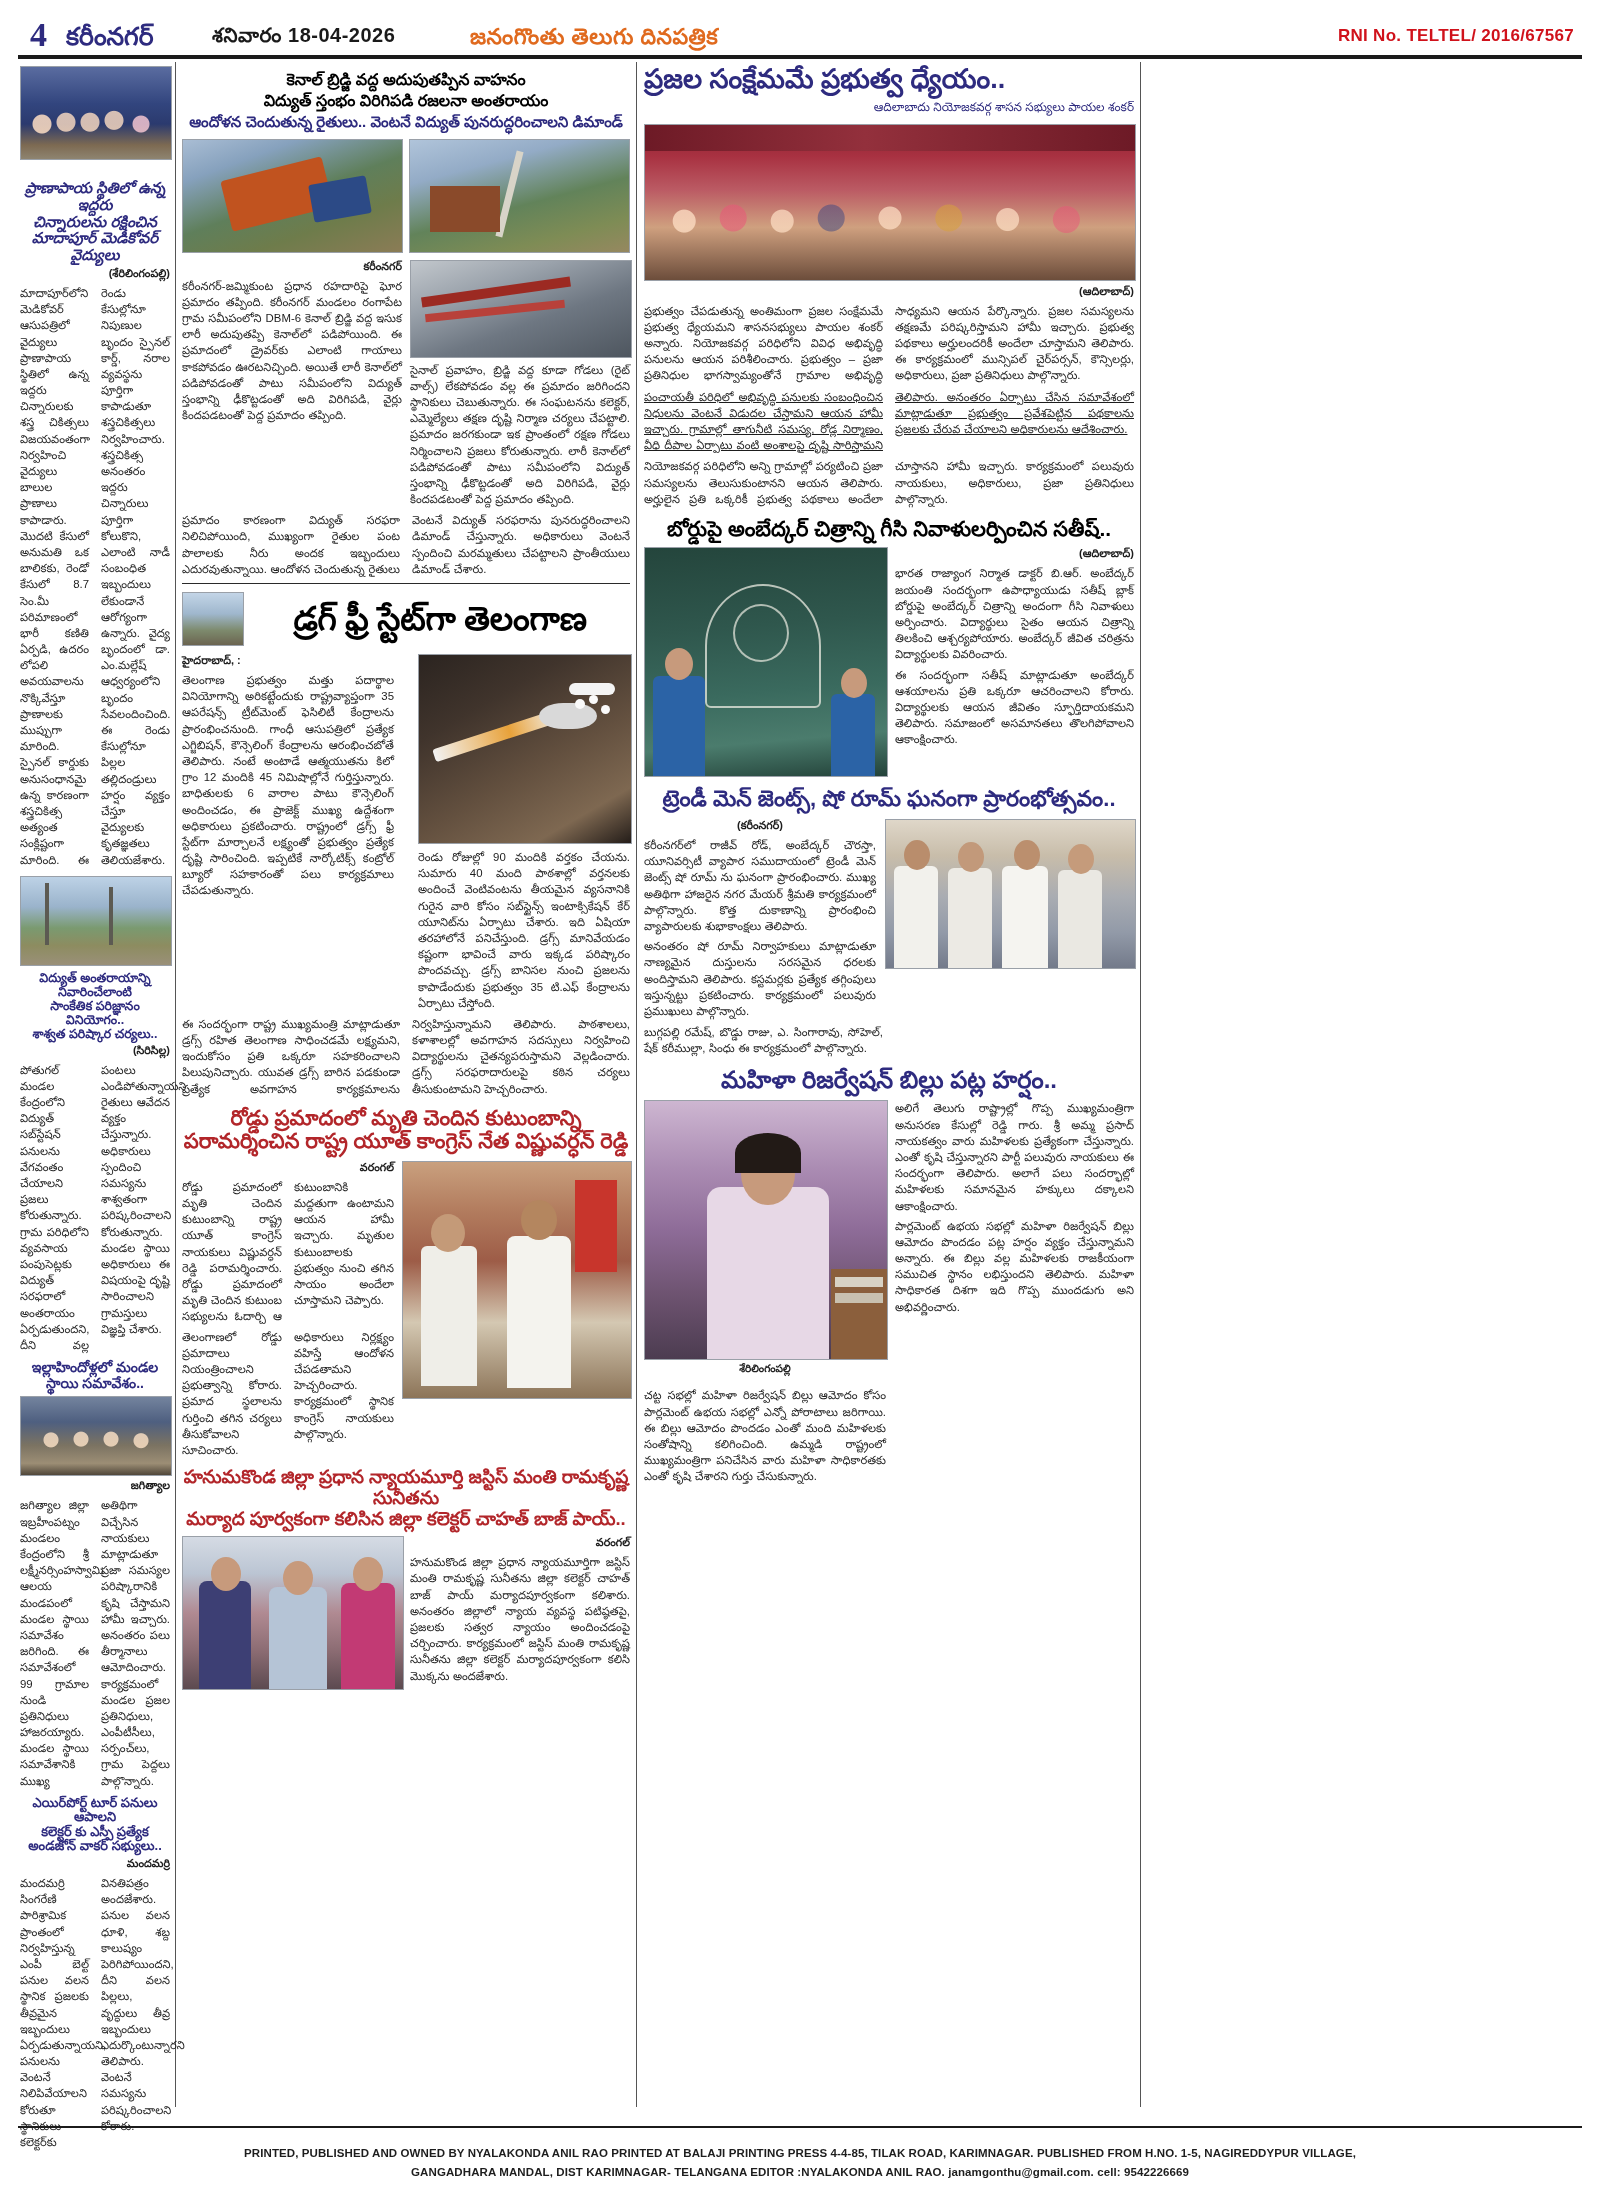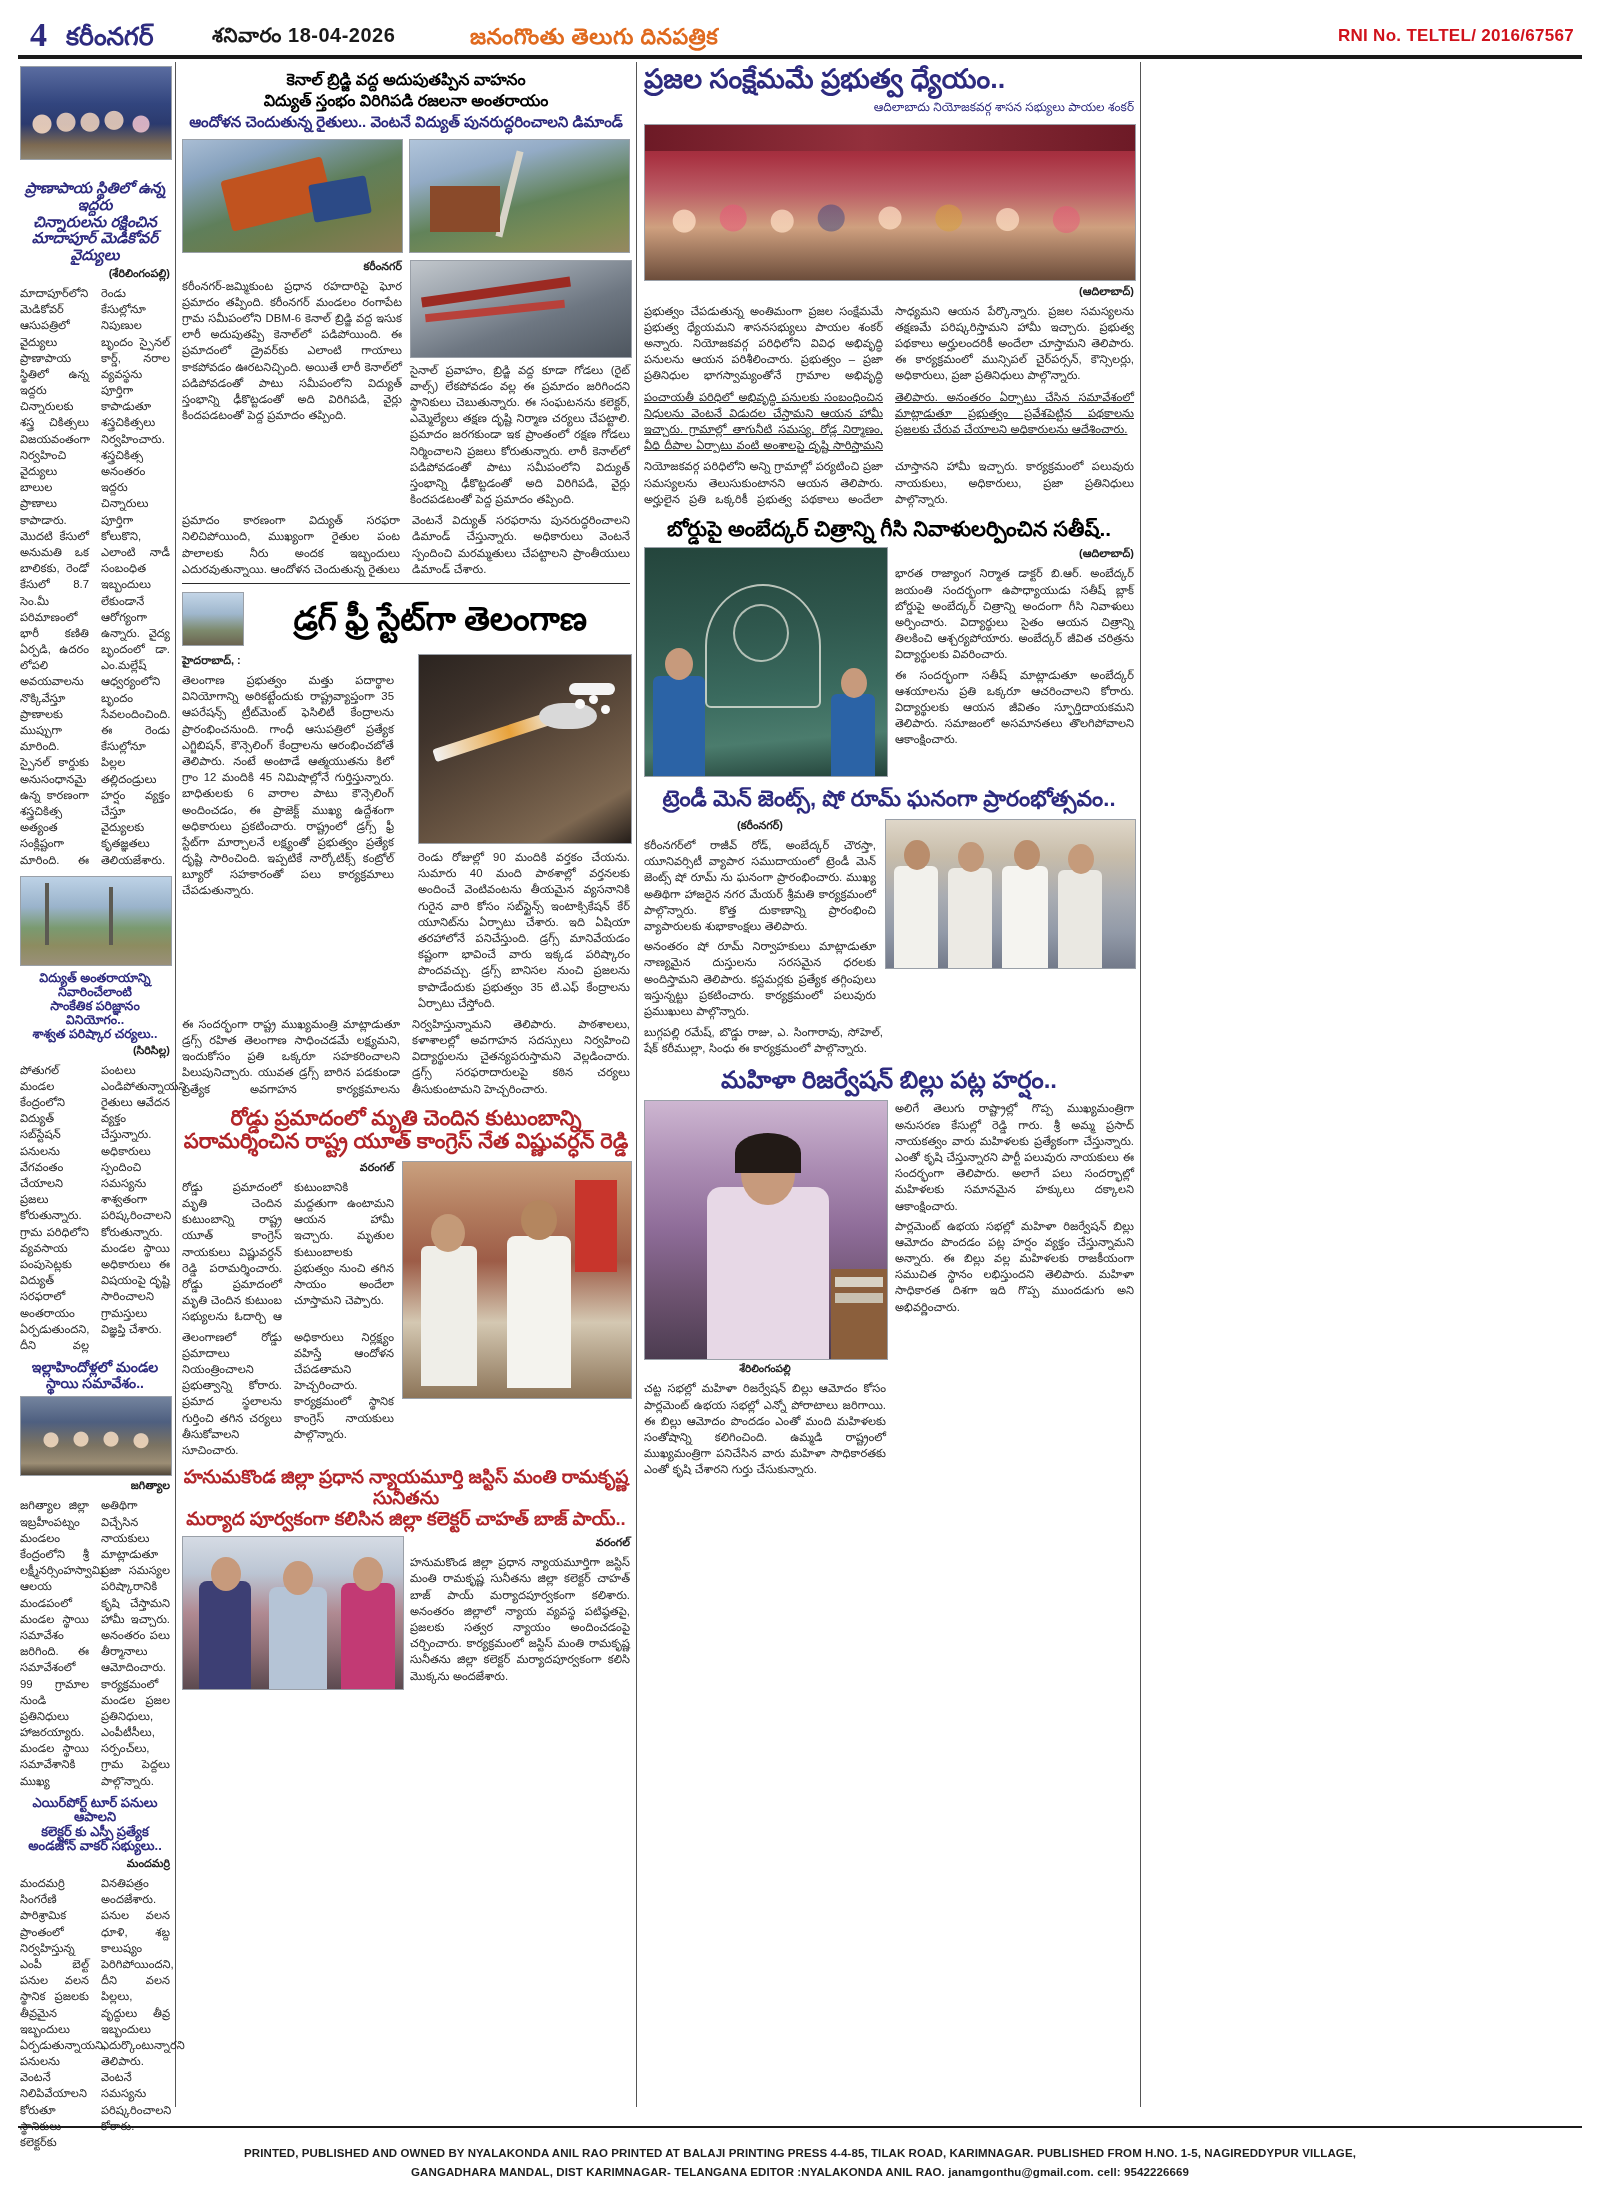--- a/index.html
+++ b/index.html
@@ -357,21 +357,21 @@
         <div class="photo ph-woman" style="width:100%;height:258px;">
           <div class="ph-inner" style="background:linear-gradient(180deg,#cdb6d1 0%,#ab8cb3 26%,#8e6c98 50%,#6f5472 74%,#4c3c50 100%);"></div>
           <div style="position:absolute;left:62px;top:86px;width:122px;height:172px;background:#e7d8e6;border-radius:14px 14px 0 0;"></div>
           <div style="position:absolute;left:96px;top:42px;width:54px;height:62px;background:#c79a7c;border-radius:50%;"></div>
           <div style="position:absolute;left:90px;top:32px;width:66px;height:40px;background:#221a16;border-radius:50% 50% 0 0;"></div>
           <div style="position:absolute;left:186px;top:168px;width:56px;height:90px;background:#8b5f3c;"></div>
           <div style="position:absolute;left:190px;top:176px;width:48px;height:10px;background:#d8d2c4;"></div>
           <div style="position:absolute;left:190px;top:192px;width:48px;height:10px;background:#c9c1b0;"></div>
         </div>
         <div class="caption tel">శేరిలింగంపల్లి</div>
-        <div class="body-text tel" style="margin-top:3px;">చట్ట సభల్లో మహిళా రిజర్వేషన్ బిల్లు ఆమోదం కోసం పార్లమెంట్ ఉభయ సభల్లో ఎన్నో పోరాటాలు జరిగాయి. ఈ బిల్లు ఆమోదం పొందడం ఎంతో మంది మహిళలకు సంతోషాన్ని కలిగించింది. ఉమ్మడి రాష్ట్రంలో ముఖ్యమంత్రిగా పనిచేసిన వారు మహిళా సాధికారతకు ఎంతో కృషి చేశారని గుర్తు చేసుకున్నారు.</div>
+        <div class="body-text tel" style="margin-top:10px;">చట్ట సభల్లో మహిళా రిజర్వేషన్ బిల్లు ఆమోదం కోసం పార్లమెంట్ ఉభయ సభల్లో ఎన్నో పోరాటాలు జరిగాయి. ఈ బిల్లు ఆమోదం పొందడం ఎంతో మంది మహిళలకు సంతోషాన్ని కలిగించింది. ఉమ్మడి రాష్ట్రంలో ముఖ్యమంత్రిగా పనిచేసిన వారు మహిళా సాధికారతకు ఎంతో కృషి చేశారని గుర్తు చేసుకున్నారు.</div>
       </div>
       <div style="flex:1 1 0;">
         <div class="body-text tel">అలిగే తెలుగు రాష్ట్రాల్లో గొప్ప ముఖ్యమంత్రిగా అనుసరణ కేసుల్లో రెడ్డి గారు. శ్రీ అమ్మ ప్రసాద్ నాయకత్వం వారు మహిళలకు ప్రత్యేకంగా చేస్తున్నారు. ఎంతో కృషి చేస్తున్నారని పార్టీ పలువురు నాయకులు ఈ సందర్భంగా తెలిపారు. అలాగే పలు సందర్భాల్లో మహిళలకు సమానమైన హక్కులు దక్కాలని ఆకాంక్షించారు.</div>
         <div class="body-text tel" style="margin-top:4px;">పార్లమెంట్ ఉభయ సభల్లో మహిళా రిజర్వేషన్ బిల్లు ఆమోదం పొందడం పట్ల హర్షం వ్యక్తం చేస్తున్నామని అన్నారు. ఈ బిల్లు వల్ల మహిళలకు రాజకీయంగా సముచిత స్థానం లభిస్తుందని తెలిపారు. మహిళా సాధికారత దిశగా ఇది గొప్ప ముందడుగు అని అభివర్ణించారు.</div>
       </div>
     </div>
   </div>
 
   <div class="rule-bottom"></div>
   <div class="footer">

